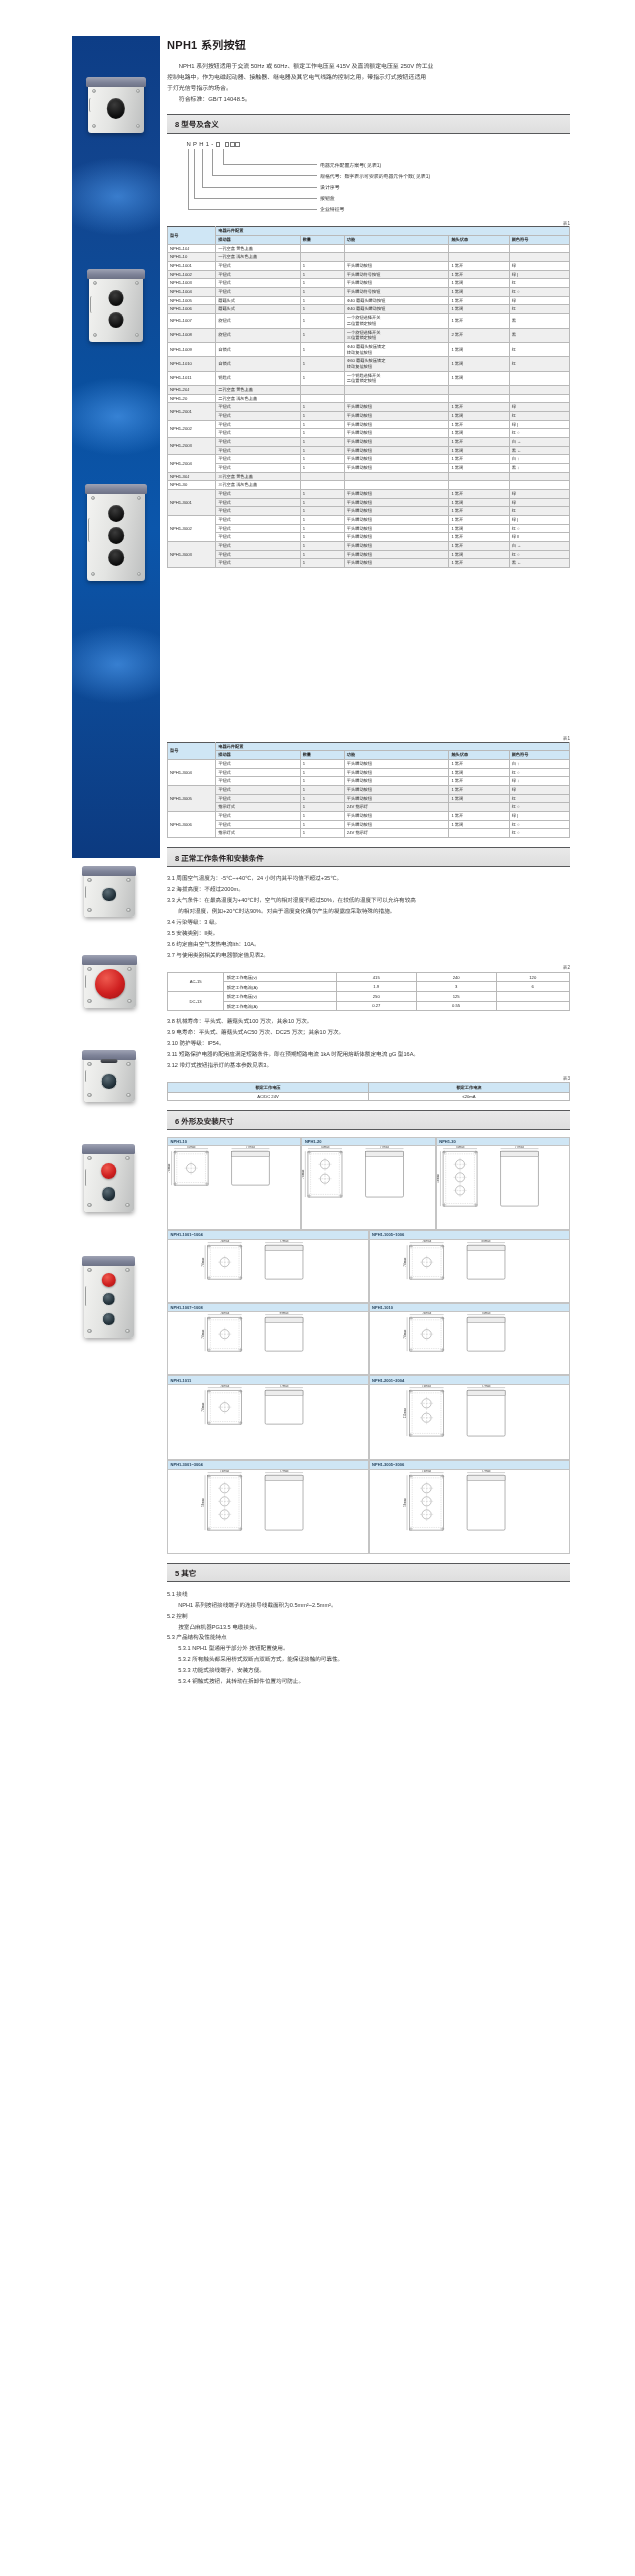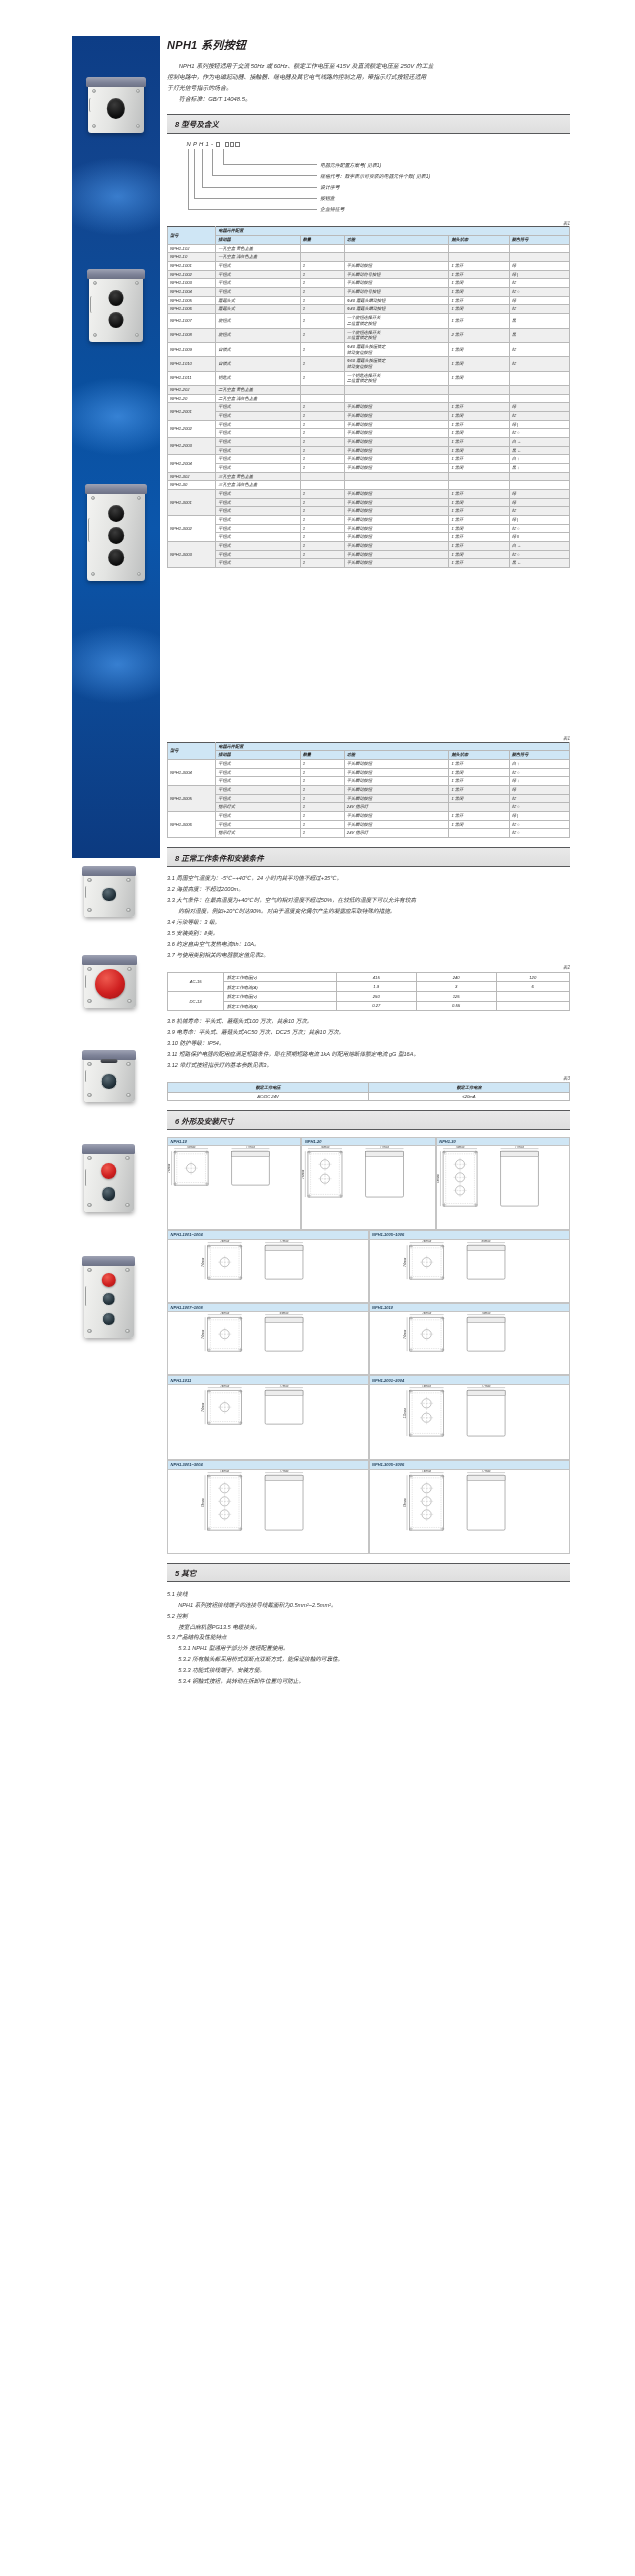--- a/index.html
+++ b/index.html
@@ -5,21 +5,21 @@
 <style>
   * { box-sizing: border-box; margin: 0; padding: 0; }
   html, body { width: 635px; }
   body {
     font-family: "Liberation Sans", "DejaVu Sans", sans-serif;
     background: #ffffff;
     color: #231f20;
     width: 635px;
     position: relative;
   }
-  .page { position: relative; width: 563px; min-height: 2576px; background:#fff;font-style:italic; }
+  .page { position: relative; width: 563px; min-height: 2576px; background:#fff; }
 
   
   .hero {
     position: absolute; left: 72px; top: 36px;
     width: 88px; height: 822px;
     background: linear-gradient(180deg,#0d3d86 0%, #12458f 18%, #0a4f9e 42%, #0b56ab 60%, #0d4a97 78%, #0c3a80 100%);
     overflow: hidden;
   }
   .hero-glow {
     position:absolute; left:-19.6px; width:131px; height:79px;

